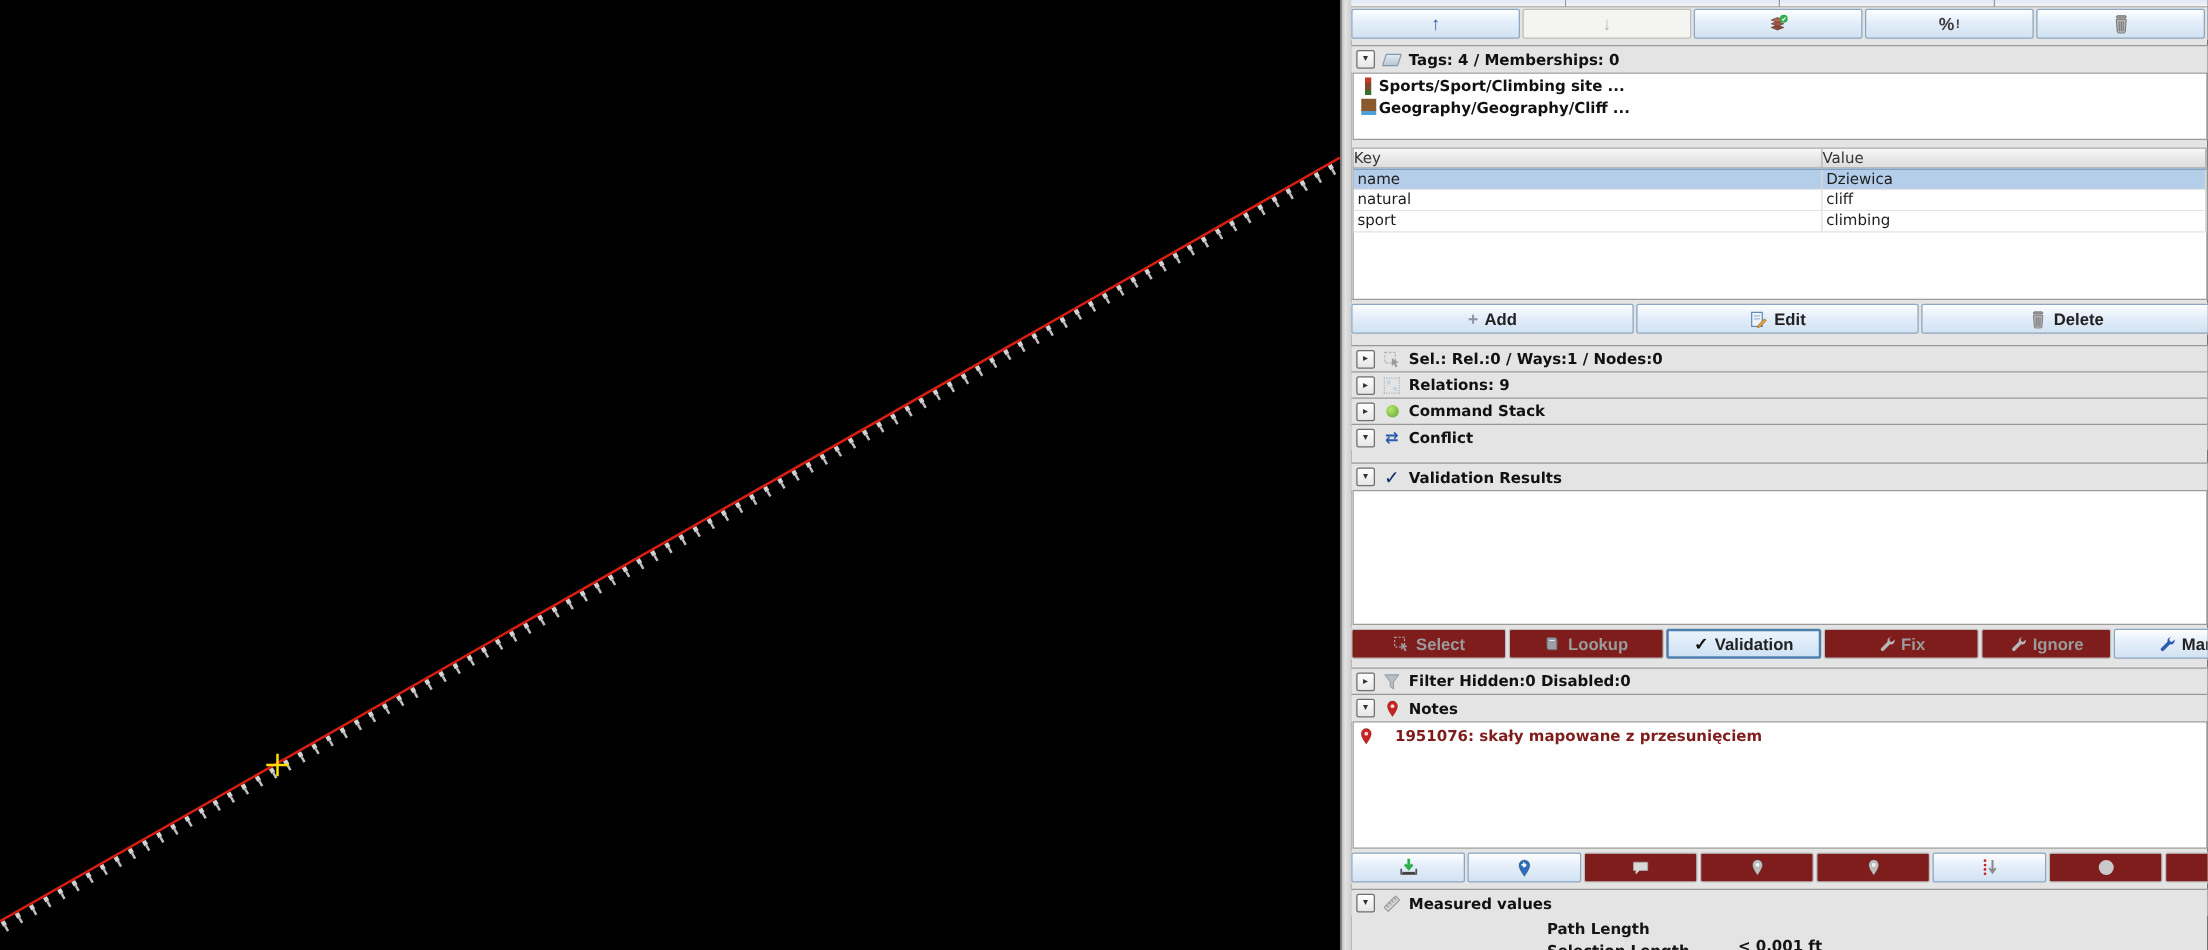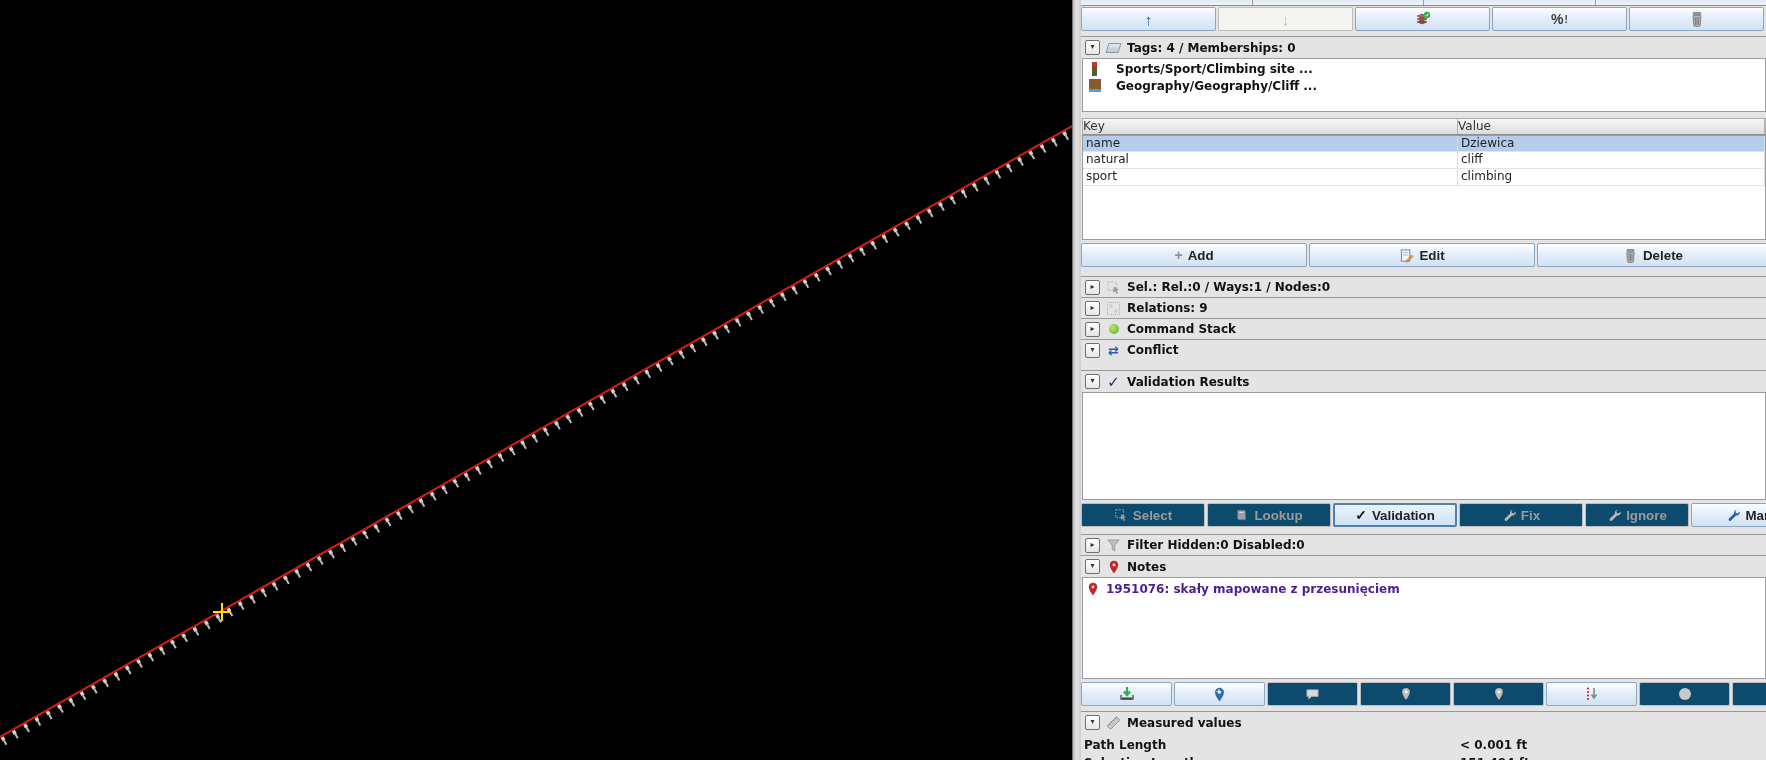--- a/index.html
+++ b/index.html
@@ -14,51 +14,51 @@
   
   .sidebar{width:686px;height:760px;background:#e4e4e4;flex:0 0 auto;overflow:hidden;}
   .sliver{height:5px;background:#f2f2f2;border-bottom:1px solid #8a8a8a;display:flex;}
   .sliver div{flex:1;border-right:1px solid #9a9a9a;background:linear-gradient(#dfe9f5,#f4f4f4);}
 
   .btnrow{display:flex;padding:1px 0;background:#e4e4e4;}
   .btn{height:24px;display:flex;align-items:center;justify-content:center;gap:5px;
        background:linear-gradient(#fdfeff,#e4eefa 45%,#d2e2f2);
        border:1px solid #8aa7c4;border-radius:2px;margin-right:2px;
        font-weight:bold;color:#222;flex:0 0 auto;box-sizing:border-box;}
-  .btn.disabled{background:#0c4a6e;border-color:#bdbdbd;color:#9b9b9b;}
+  .btn.disabled{background:#7f1d1d;border-color:#bdbdbd;color:#9b9b9b;}
   .btn.active{border:2px solid #4f7fb0;background:linear-gradient(#eaf3fc,#cfe2f4);}
   .glyph{font-weight:bold;}
 
   .phead{display:flex;align-items:center;gap:6px;padding:3px 4px;border-top:1px solid #989898;
          background:#e4e4e4;font-weight:bold;color:#111;}
   .toggle{width:13px;height:13px;border:1px solid #6f6f6f;background:linear-gradient(#ffffff,#e6e6e6);
           font-size:8px;line-height:11px;text-align:center;color:#333;flex:0 0 auto;border-radius:2px;}
   .whitebox{background:#fff;border:1px solid #9b9b9b;margin:0 1px;overflow:hidden;}
 
   
   .tbl-head{display:flex;height:17px;background:linear-gradient(#f7f7f7,#dcdcdc);
             border:1px solid #aeaeae;border-bottom:1px solid #8f8f8f;margin:0 1px;box-sizing:border-box;}
   .tbl-head div{text-align:left;color:#333;border-right:1px solid #b4b4b4;box-sizing:border-box;}
   .col-key{width:375px;flex:0 0 auto;}
   .col-val{flex:1;}
   .trow{display:flex;height:16px;line-height:15px;background:#fff;border-bottom:1px solid #e3e3e3;}
   .trow div{padding:0 3px;border-right:1px solid #dcdcdc;box-sizing:border-box;white-space:nowrap;overflow:hidden;}
   .trow.selected{background:#b4cde9;border-top:1px solid #7da3cc;height:15px;line-height:14px;}
   .tbl-body{background:#fff;border:1px solid #9b9b9b;border-top:none;margin:0 1px;}
 
-  .preset-row{display:flex;align-items:center;gap:14px;height:17px;padding-left:2px;font-weight:bold;color:#111;white-space:nowrap;}
+  .preset-row{display:flex;align-items:center;gap:1px;height:17px;padding-left:2px;font-weight:bold;color:#111;white-space:nowrap;}
 
   .collapsed-head{display:flex;align-items:center;gap:6px;padding:3px 4px;border-top:1px solid #989898;
                   font-weight:bold;color:#111;background:#e4e4e4;height:14px;}
 
   .mini-ico{width:15px;height:15px;flex:0 0 auto;display:inline-flex;align-items:center;justify-content:center;}
 
-  .note-item{display:flex;align-items:center;gap:6px;padding:3px 2px;font-weight:bold;color:#4c1d95;}
-
-  .kv{display:flex;height:18px;align-items:center;font-weight:bold;color:#151515;}
+  .note-item{display:flex;align-items:center;gap:16px;padding:3px 2px;font-weight:bold;color:#7f1d1d;}
+
+  .kv{display:flex;height:18px;align-items:center;font-weight:bold;color:#151515;flex-direction:column;}
   .kv .k{width:376px;padding-left:3px;flex:0 0 auto;}
 
   svg.ic{display:block;}
 </style>
 </head>
 <body>
 
 <svg width="0" height="0" style="position:absolute">
   <defs>
     <symbol id="sym-trash" viewBox="0 0 16 16">

